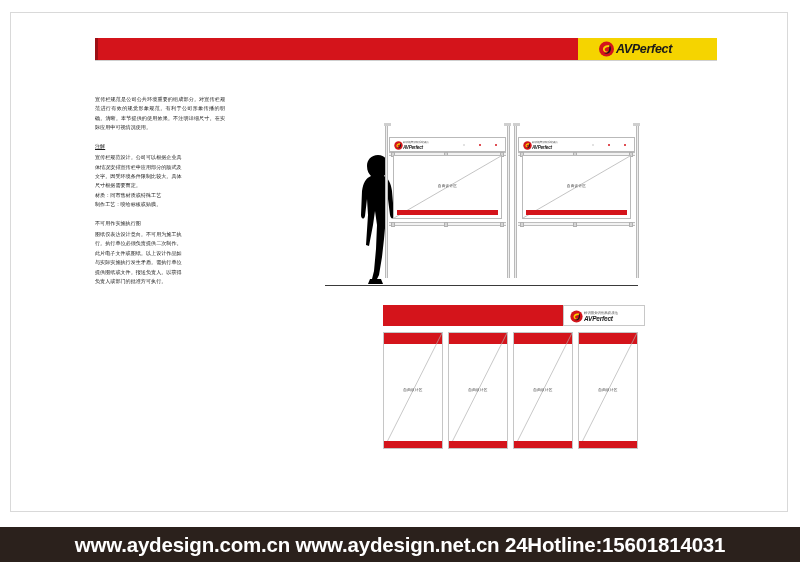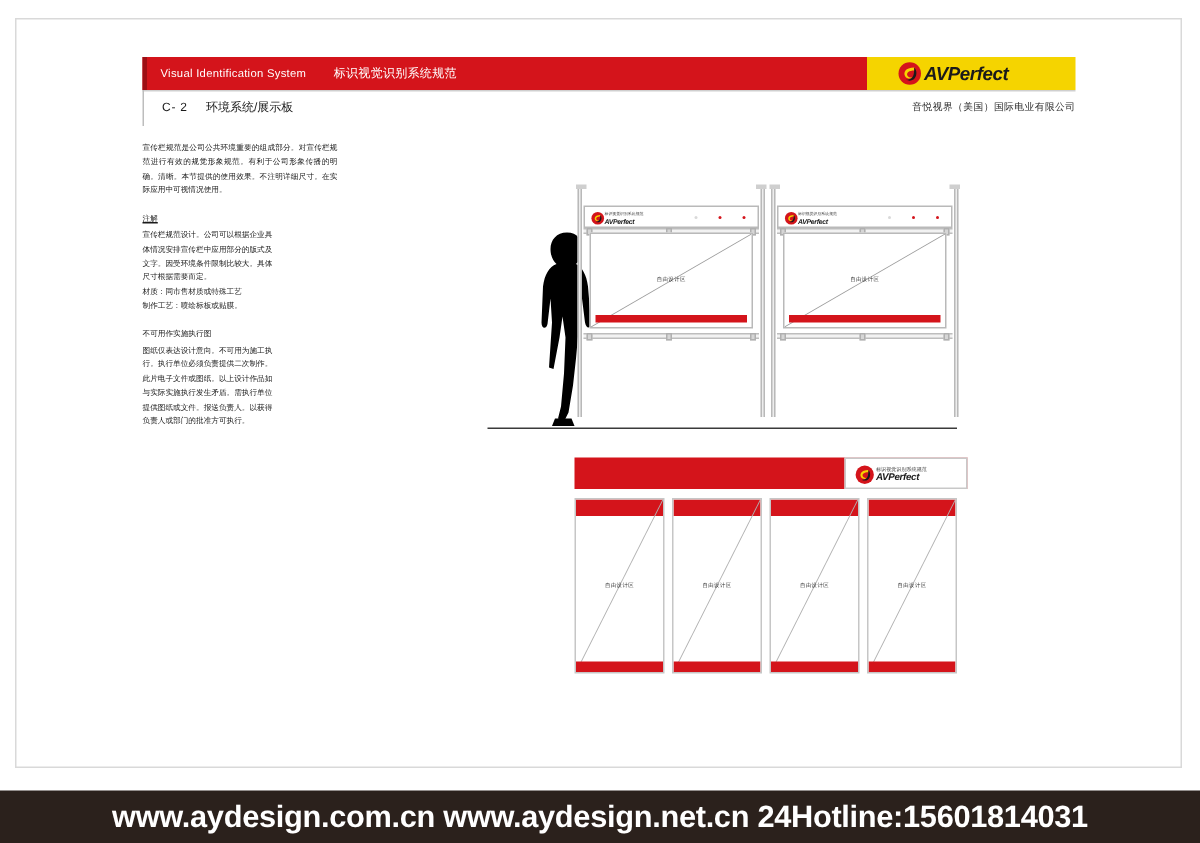--- a/index.html
+++ b/index.html
@@ -144,44 +144,33 @@
 </style>
 </head>
 <body>
 
 <div class="page-frame"></div>
 
 <div class="header-wrap">
 
   <div class="hdr-red-row">
     <div class="hdr-red-accent"></div>
-    <div class="hdr-red-text">
-      <span>Visual Identification System</span>
-      <span class="cn">标识视觉识别系统规范</span>
-    </div>
   </div>
 
   <div class="hdr-yellow"></div>
 
   <svg class="logo-mark" viewBox="0 0 32 32">
     <circle cx="16" cy="16" r="15" fill="#d4141b"></circle>
     <path d="M22 8 C10 8 7 15 10 20 C12 23 17 24 20 21 C17 22 14 21 13 19 C11 15 15 12 22 12 Z" fill="#f5d400"></path>
     <path d="M22 8 C26 12 26 20 21 24 C18 26 14 26 11 24 C16 25 20 22 21 18 C22 14 22 11 22 8 Z" fill="#1a1a1a"></path>
   </svg>
   <div class="hdr-brand">AVPerfect</div>
 
   <div class="hdr-rule"></div>
 
-  <div class="hdr-sub-row">
-    <div class="hdr-sub-left">
-      <span class="code">C- 2</span>
-      <span class="sec">环境系统/展示板</span>
-    </div>
-    <div class="hdr-company">音悦视界（美国）国际电业有限公司</div>
-  </div>
 </div>
 
 <div class="copy-col">
   <p class="copy-para">宣传栏规范是公司公共环境重要的组成部分。对宣传栏规范进行有效的规觉形象规范。有利于公司形象传播的明确。清晰。本节提供的使用效果。不注明详细尺寸。在实际应用中可视情况使用。</p>
 
   <p class="copy-head">注解</p>
   <p class="copy-line">宣传栏规范设计。公司可以根据企业具</p>
   <p class="copy-line">体情况安排宣传栏中应用部分的版式及</p>
   <p class="copy-line">文字。因受环境条件限制比较大。具体</p>
   <p class="copy-line">尺寸根据需要而定。</p>

